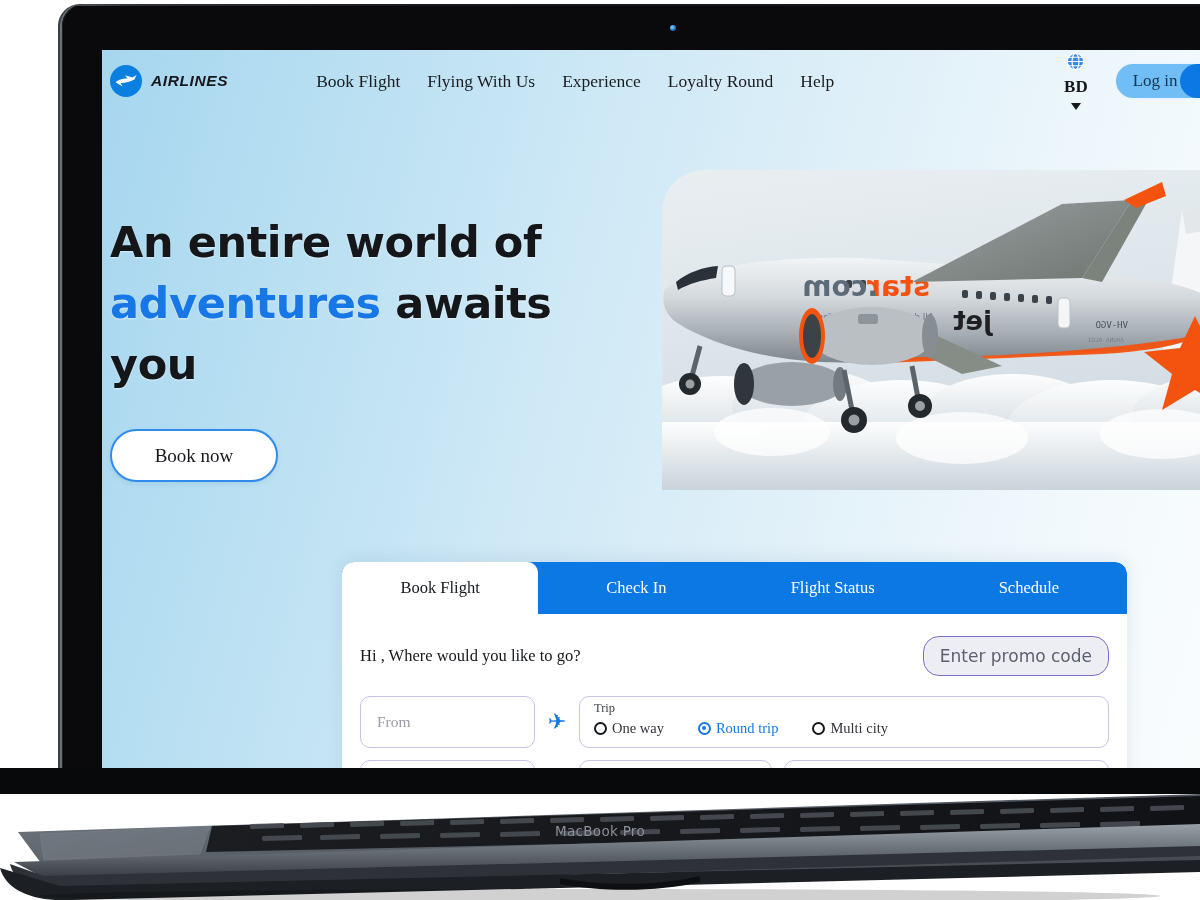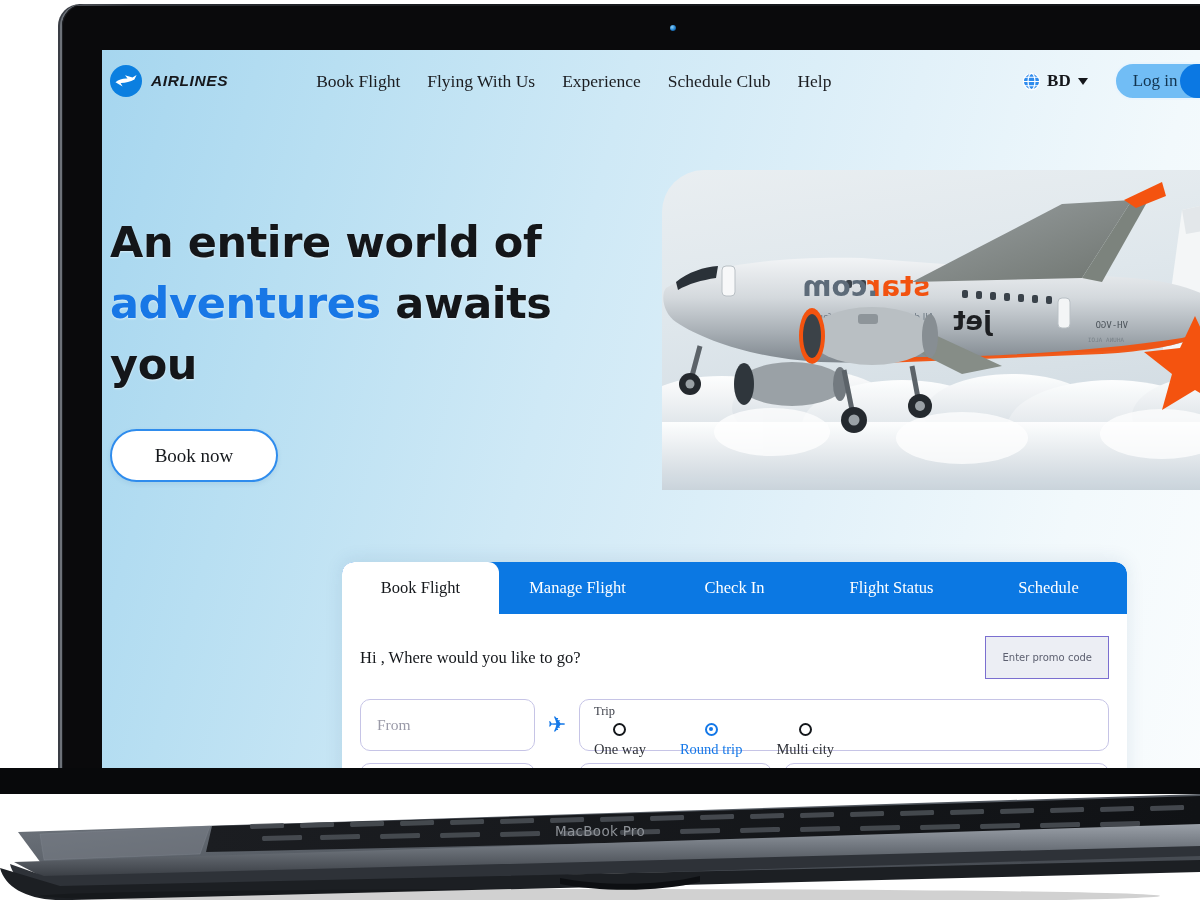--- a/index.html
+++ b/index.html
@@ -117,20 +117,21 @@
     align-items: center;
     gap: 26px;
     margin-left: auto;
     padding-right: 0;
   }
   .lang-picker {
     display: flex;
     align-items: center;
     gap: 6px;
     cursor: pointer;
+    flex-direction: column;
   }
   .globe-icon { width: 19px; height: 19px; display: block; }
   .lang-code {
     font-family: "Liberation Serif", serif;
     font-size: 17px;
     font-weight: 700;
     color: #15171b;
   }
   .caret {
     width: 0; height: 0;
@@ -277,24 +278,24 @@
     margin-bottom: 20px;
   }
   .greet {
     font-family: "Liberation Serif", serif;
     font-size: 16.5px;
     color: #14171b;
   }
   .promo-btn {
     background: #eceef4;
     border: 1.5px solid #7b6fd0;
-    border-radius: 0;
-    padding: 15px 16px;
+    border-radius: 16px;
+    padding: 9px 16px;
     font-family: "DejaVu Sans", sans-serif;
-    font-size: 10px;
+    font-size: 17px;
     color: #5d6070;
     cursor: pointer;
   }
 
   .field-row {
     display: flex;
     align-items: center;
     gap: 12px;
     margin-bottom: 12px;
   }
@@ -355,21 +356,20 @@
     margin-top: 4px;
   }
   .radio-opt {
     display: flex;
     align-items: center;
     gap: 5px;
     cursor: pointer;
     font-family: "Liberation Serif", serif;
     font-size: 14.5px;
     color: #2f3238;
-    flex-direction: column;
   }
   .radio-dot {
     width: 13px; height: 13px;
     border-radius: 50%;
     border: 2px solid #15181c;
     flex: none;
     position: relative;
   }
   .radio-opt.selected { color: #1478e8; }
   .radio-opt.selected .radio-dot { border-color: #1478e8; }
@@ -423,21 +423,21 @@
               <path d="M1.5 8.2 C5 5.6 9 4.2 13.5 4.6 L11 1.2 L18.5 3.6 L22.6 1.0 L20.4 5.4 C16.2 7.6 11.4 9.1 6.6 9.0 L8.6 12.4 L1.5 8.2 Z" fill="#ffffff"></path>
             </svg>
           </span>
           <span class="brand-name">AIRLINES</span>
         </div>
 
         <div class="nav-links">
           <span class="nav-link">Book Flight</span>
           <span class="nav-link">Flying With Us</span>
           <span class="nav-link">Experience</span>
-          <span class="nav-link">Schedule Club</span>
+          <span class="nav-link">Loyalty Round</span>
           <span class="nav-link">Help</span>
         </div>
 
         <div class="nav-right">
           <div class="lang-picker">
             <svg class="globe-icon" viewBox="0 0 20 20">
               <circle cx="10" cy="10" r="8.6" fill="#2f8ced"></circle>
               <ellipse cx="10" cy="10" rx="3.6" ry="8.6" fill="none" stroke="#ffffff" stroke-width="1.3"></ellipse>
               <line x1="1.4" y1="10" x2="18.6" y2="10" stroke="#ffffff" stroke-width="1.3"></line>
               <path d="M3.0 5.6 H17.0 M3.0 14.4 H17.0" stroke="#ffffff" stroke-width="1.1" fill="none"></path>
@@ -586,21 +586,20 @@
             </div>
           </div>
           <div class="book-now">Book now</div>
         </div>
       </div>
 
       <div class="booking">
 
         <div class="tabs">
           <div class="tab active">Book Flight</div>
-          <div class="tab">Manage Flight</div>
           <div class="tab">Check In</div>
           <div class="tab">Flight Status</div>
           <div class="tab">Schedule</div>
         </div>
 
         <div class="booking-body">
 
           <div class="greet-row">
             <span class="greet">Hi , Where would you like to go?</span>
             <span class="promo-btn">Enter promo code</span>

